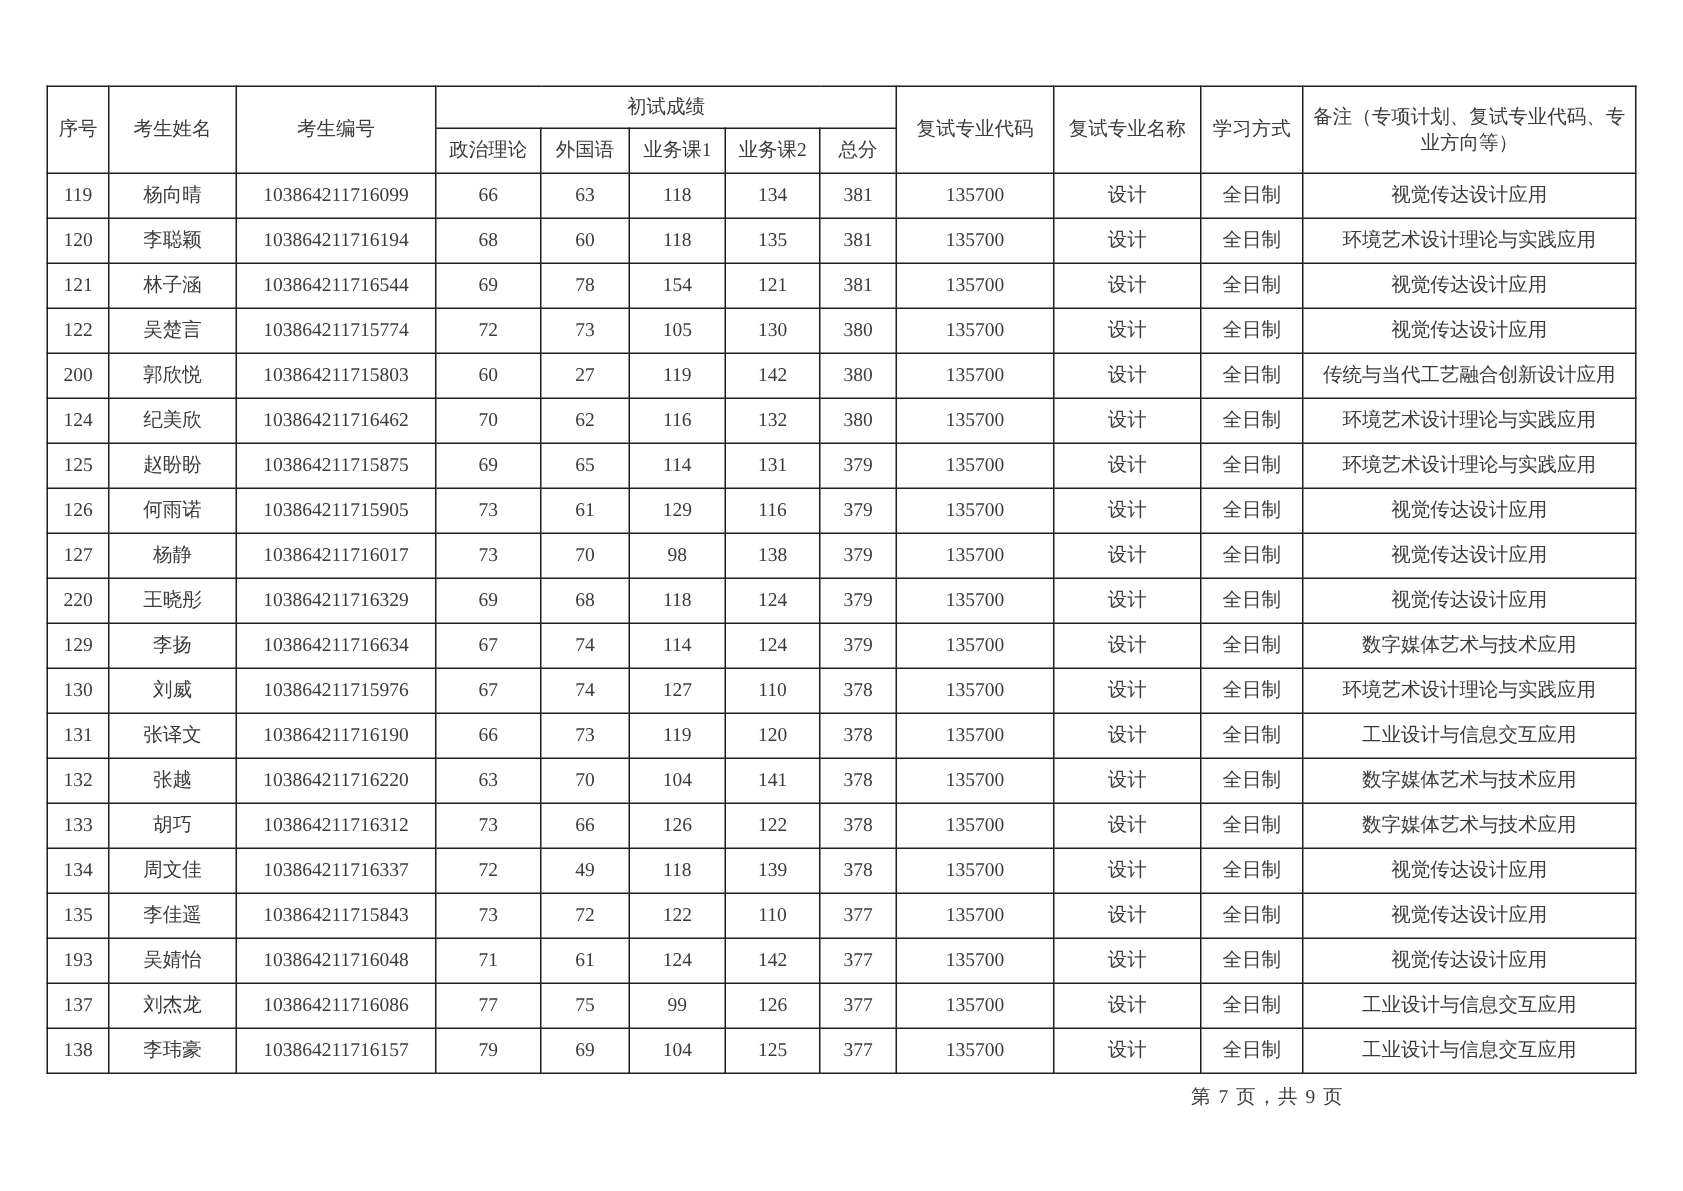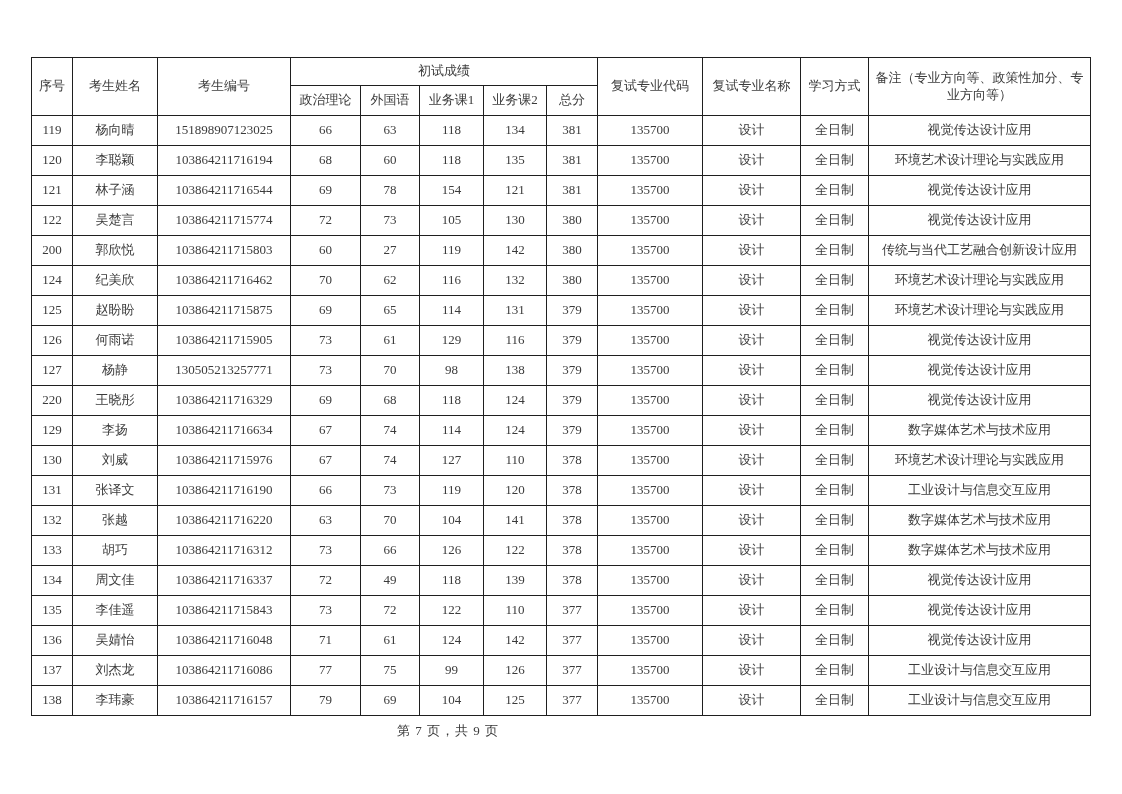--- a/index.html
+++ b/index.html
@@ -35,21 +35,21 @@
     white-space: nowrap;
   }
   table.results th.wrap { white-space: normal; }
   thead tr.h1 { height: 28px; }
   thead tr.h2 { height: 30px; }
   tbody tr { height: 30px; }
   .footer {
     position: absolute;
     left: 0; top: 722px;
     width: 896px;
-    text-align: center;
+    text-align: right;
     font-size: 13px;
     color: #3b3b3b;
     letter-spacing: 1px;
   }
 </style>
 </head>
 <body>
 
 <div class="page">
 
@@ -70,35 +70,35 @@
     </colgroup>
     <thead>
       <tr class="h1">
         <th rowspan="2">序号</th>
         <th rowspan="2">考生姓名</th>
         <th rowspan="2">考生编号</th>
         <th colspan="5">初试成绩</th>
         <th rowspan="2">复试专业代码</th>
         <th rowspan="2">复试专业名称</th>
         <th rowspan="2">学习方式</th>
-        <th rowspan="2" class="wrap">备注（专业方向等、政策性加分、专业方向等）</th>
+        <th rowspan="2" class="wrap">备注（专项计划、复试专业代码、专业方向等）</th>
       </tr>
       <tr class="h2">
         <th>政治理论</th>
         <th>外国语</th>
         <th>业务课1</th>
         <th>业务课2</th>
         <th>总分</th>
       </tr>
     </thead>
     <tbody>
         <tr>
           <td>119</td>
           <td>杨向晴</td>
-          <td>151898907123025</td>
+          <td>103864211716099</td>
           <td>66</td>
           <td>63</td>
           <td>118</td>
           <td>134</td>
           <td>381</td>
           <td>135700</td>
           <td>设计</td>
           <td>全日制</td>
           <td>视觉传达设计应用</td>
         </tr>
@@ -196,21 +196,21 @@
           <td>116</td>
           <td>379</td>
           <td>135700</td>
           <td>设计</td>
           <td>全日制</td>
           <td>视觉传达设计应用</td>
         </tr>
         <tr>
           <td>127</td>
           <td>杨静</td>
-          <td>130505213257771</td>
+          <td>103864211716017</td>
           <td>73</td>
           <td>70</td>
           <td>98</td>
           <td>138</td>
           <td>379</td>
           <td>135700</td>
           <td>设计</td>
           <td>全日制</td>
           <td>视觉传达设计应用</td>
         </tr>
@@ -320,21 +320,21 @@
           <td>72</td>
           <td>122</td>
           <td>110</td>
           <td>377</td>
           <td>135700</td>
           <td>设计</td>
           <td>全日制</td>
           <td>视觉传达设计应用</td>
         </tr>
         <tr>
-          <td>136</td>
+          <td>193</td>
           <td>吴婧怡</td>
           <td>103864211716048</td>
           <td>71</td>
           <td>61</td>
           <td>124</td>
           <td>142</td>
           <td>377</td>
           <td>135700</td>
           <td>设计</td>
           <td>全日制</td>

